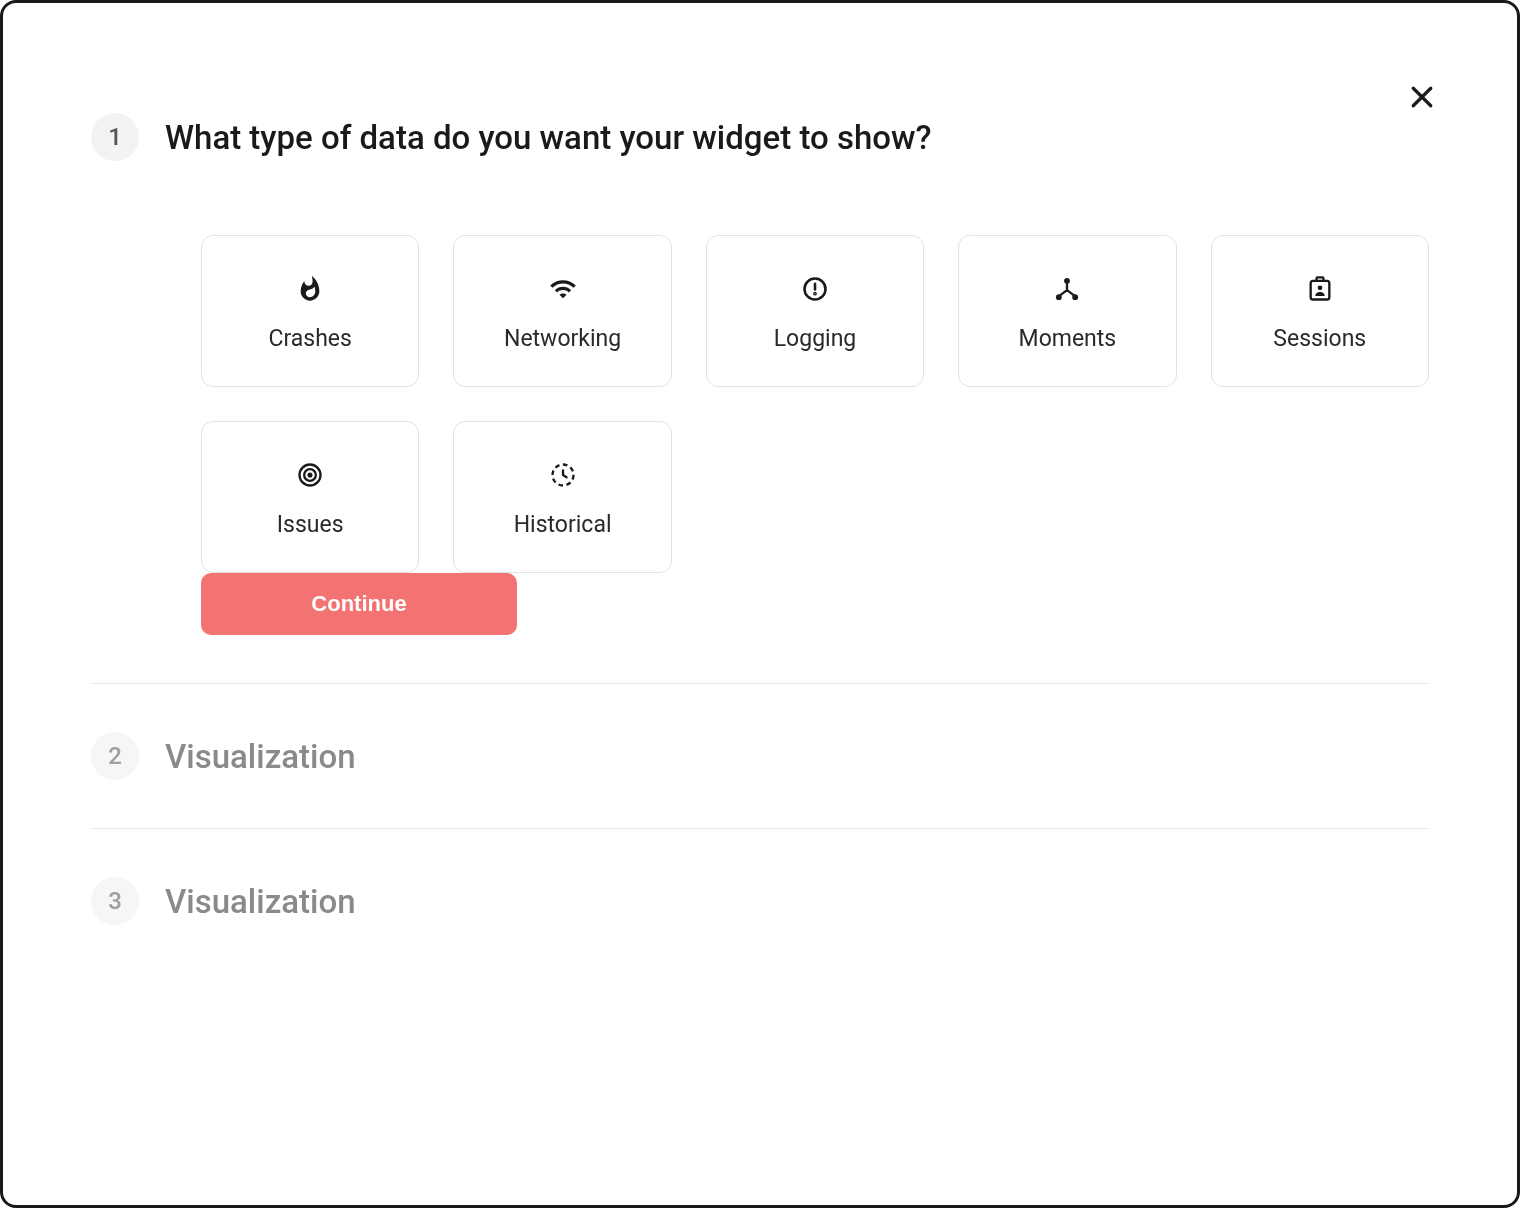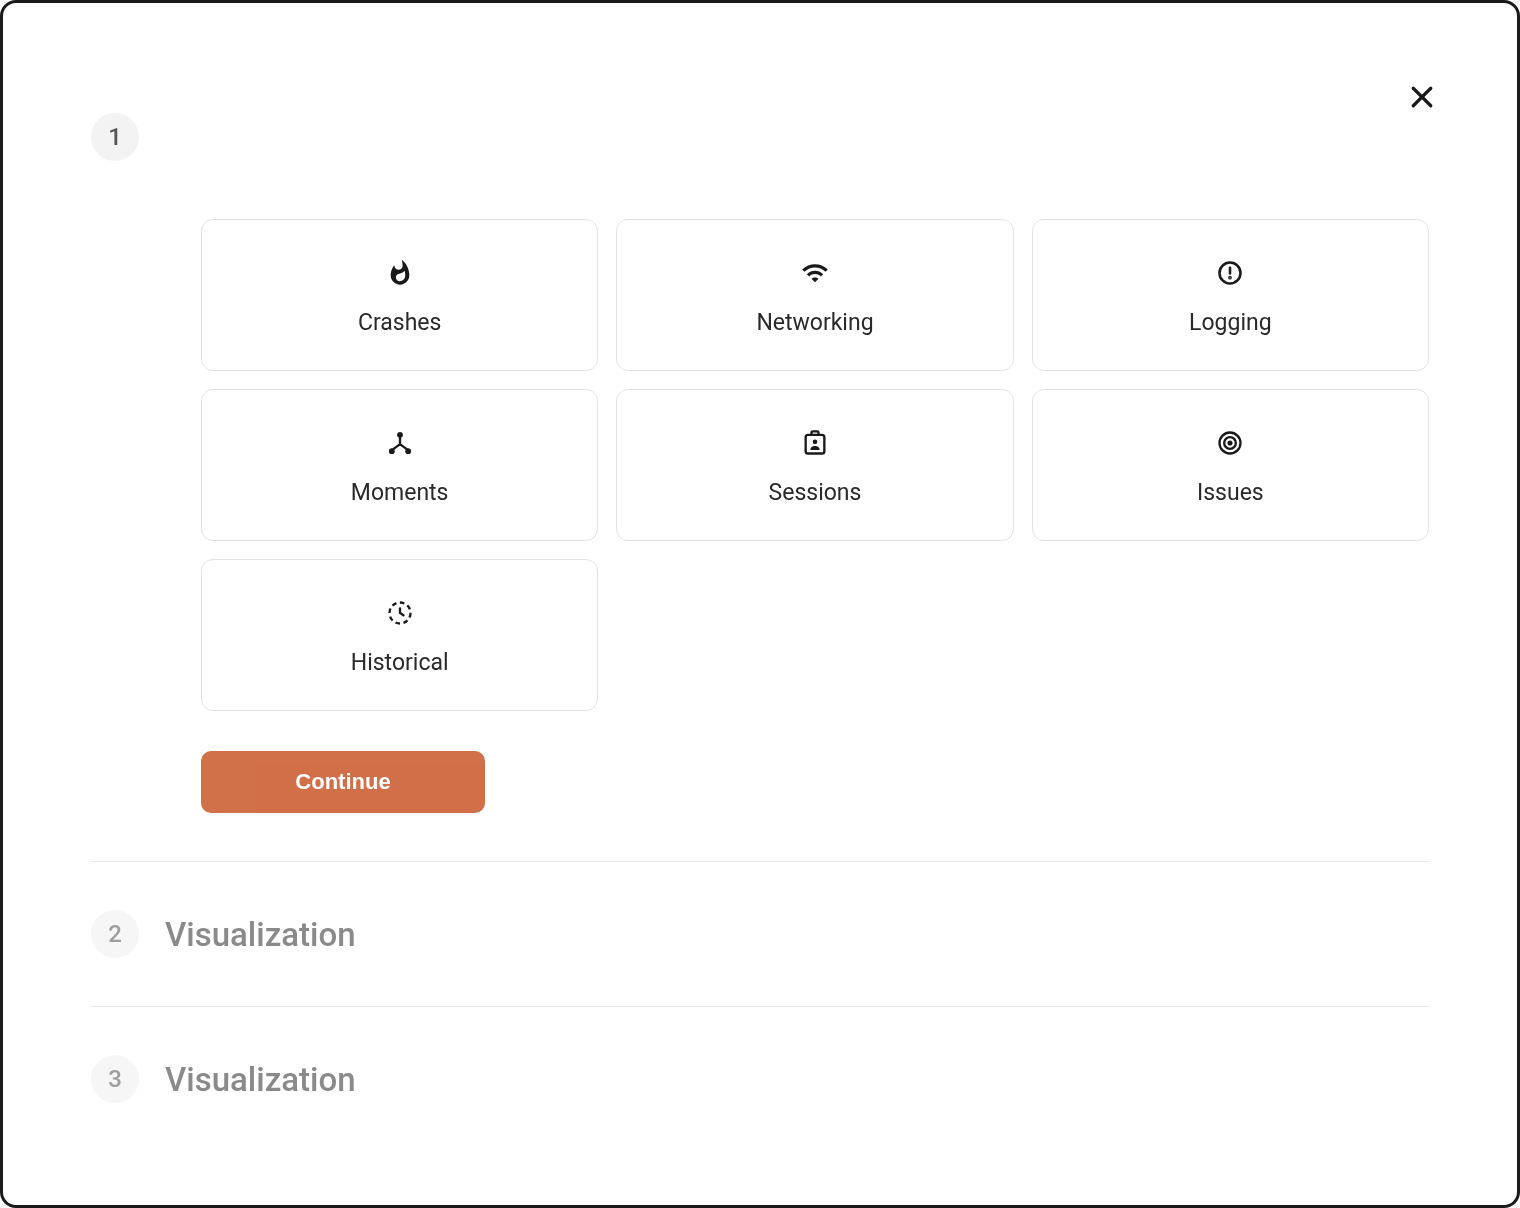--- a/index.html
+++ b/index.html
@@ -70,23 +70,23 @@
     .step-title {
       font-size: 33px;
       font-weight: 500;
       color: #1a1a1a;
     }
     .step-title.inactive {
       color: #8a8a8a;
     }
     .cards-grid {
       display: grid;
-      grid-template-columns: repeat(3, 1fr);
-      gap: 18px;
-      margin-top: 58px;
+      grid-template-columns: repeat(5, 1fr);
+      gap: 34px;
+      margin-top: 74px;
       margin-left: 110px;
       max-width: 1240px;
     }
     .card {
       border: 1.5px solid #e3e3e3;
       border-radius: 12px;
       padding: 34px 20px 30px 20px;
       display: flex;
       flex-direction: column;
       align-items: center;
@@ -107,27 +107,26 @@
     .card-icon svg {
       width: 100%;
       height: 100%;
     }
     .card-label {
       font-size: 23px;
       font-weight: 400;
       color: #2a2a2a;
     }
     .continue-btn {
-      margin-top: 40px;
       margin-left: 110px;
-      width: 284px;
+      width: 316px;
       height: 62px;
       border: none;
       border-radius: 10px;
-      background: #c2410c;
+      background: #ef4444;
       color: #ffffff;
       font-size: 22px;
       font-weight: 600;
       cursor: pointer;
       opacity: 0.75;
     }
     .step2 {
       padding-top: 0;
       padding-bottom: 48px;
     }
@@ -147,20 +146,21 @@
       <line x1="19" y1="5" x2="5" y2="19"></line>
     </svg>
   </span>
 </button>
 
 <div class="content">
 
   <div class="step-section">
     <div class="step-header">
       <div class="step-number">1</div>
+      <div class="step-title">What type of data do you want your widget to show?</div>
     </div>
 
     <div class="cards-grid">
 
       <div class="card">
         <div class="card-icon">
           <svg viewBox="0 0 24 24" fill="#1a1a1a">
             <path d="M13.5 0.67c0 0 0.74 2.65 0.74 4.8 0 2.06-1.35 3.73-3.41 3.73-2.07 0-3.63-1.67-3.63-3.73l0.03-0.36C5.21 7.51 4 10.62 4 14c0 4.42 3.58 8 8 8s8-3.58 8-8C20 8.61 17.41 3.8 13.5 0.67zM11.71 19c-1.78 0-3.22-1.4-3.22-3.14 0-1.62 1.05-2.76 2.81-3.12 1.77-0.36 3.6-1.21 4.62-2.58 0.39 1.29 0.59 2.65 0.59 4.04 0 2.65-2.15 4.8-4.8 4.8z"></path>
           </svg>
         </div>

